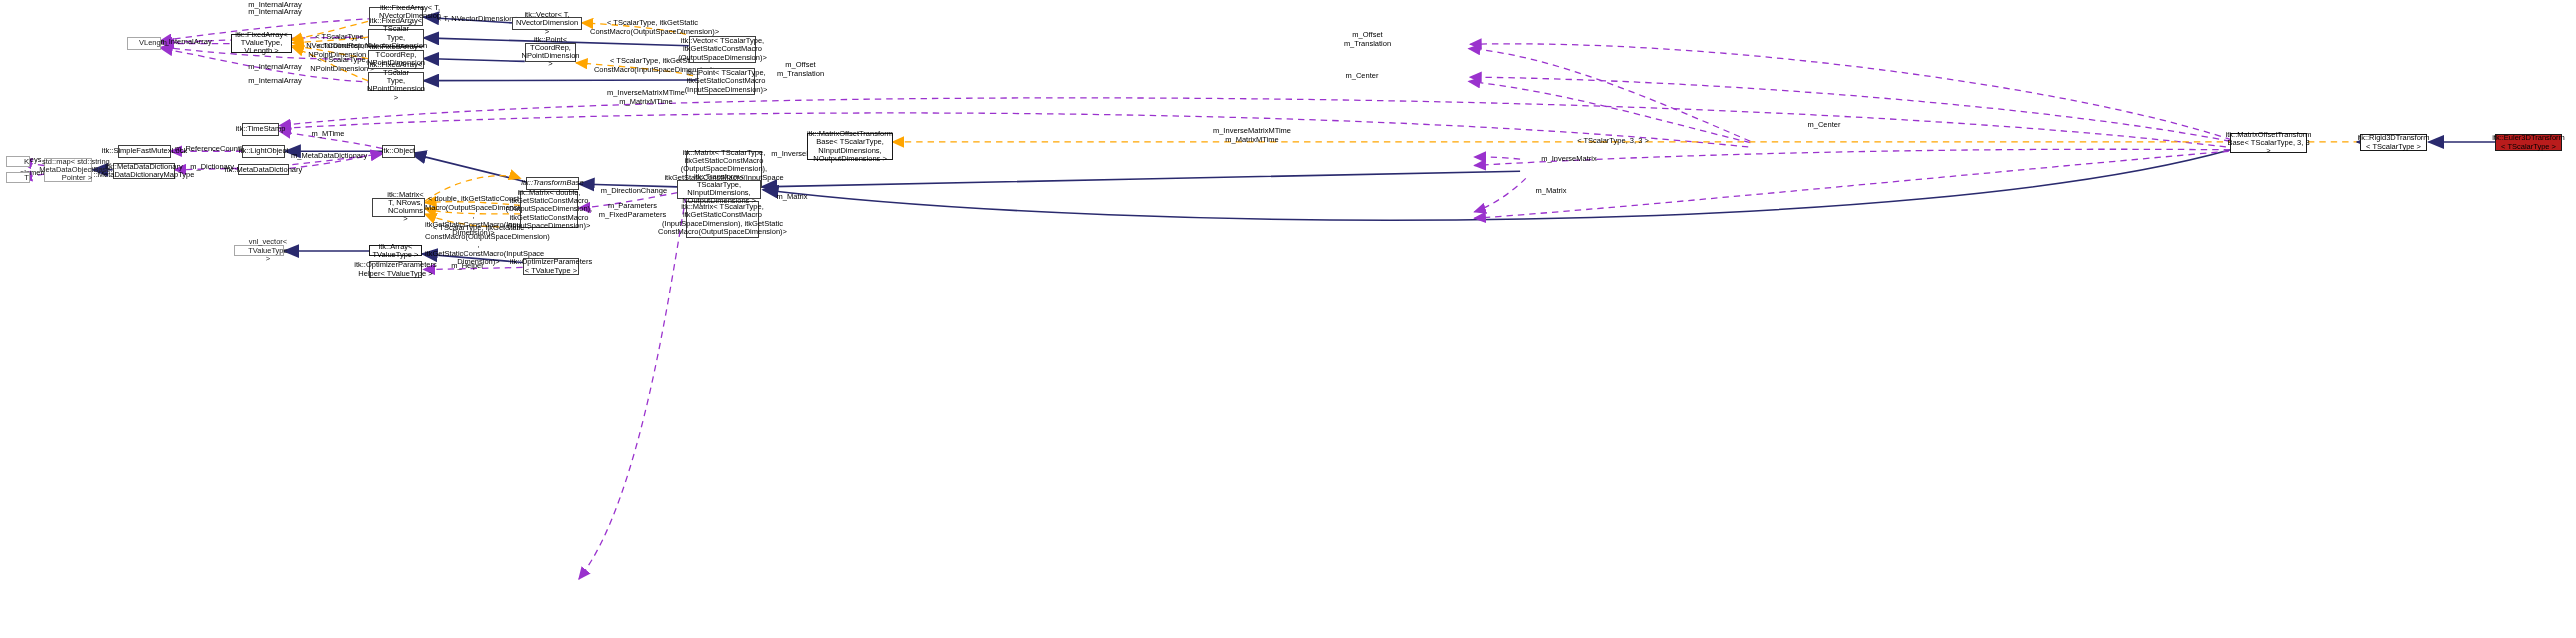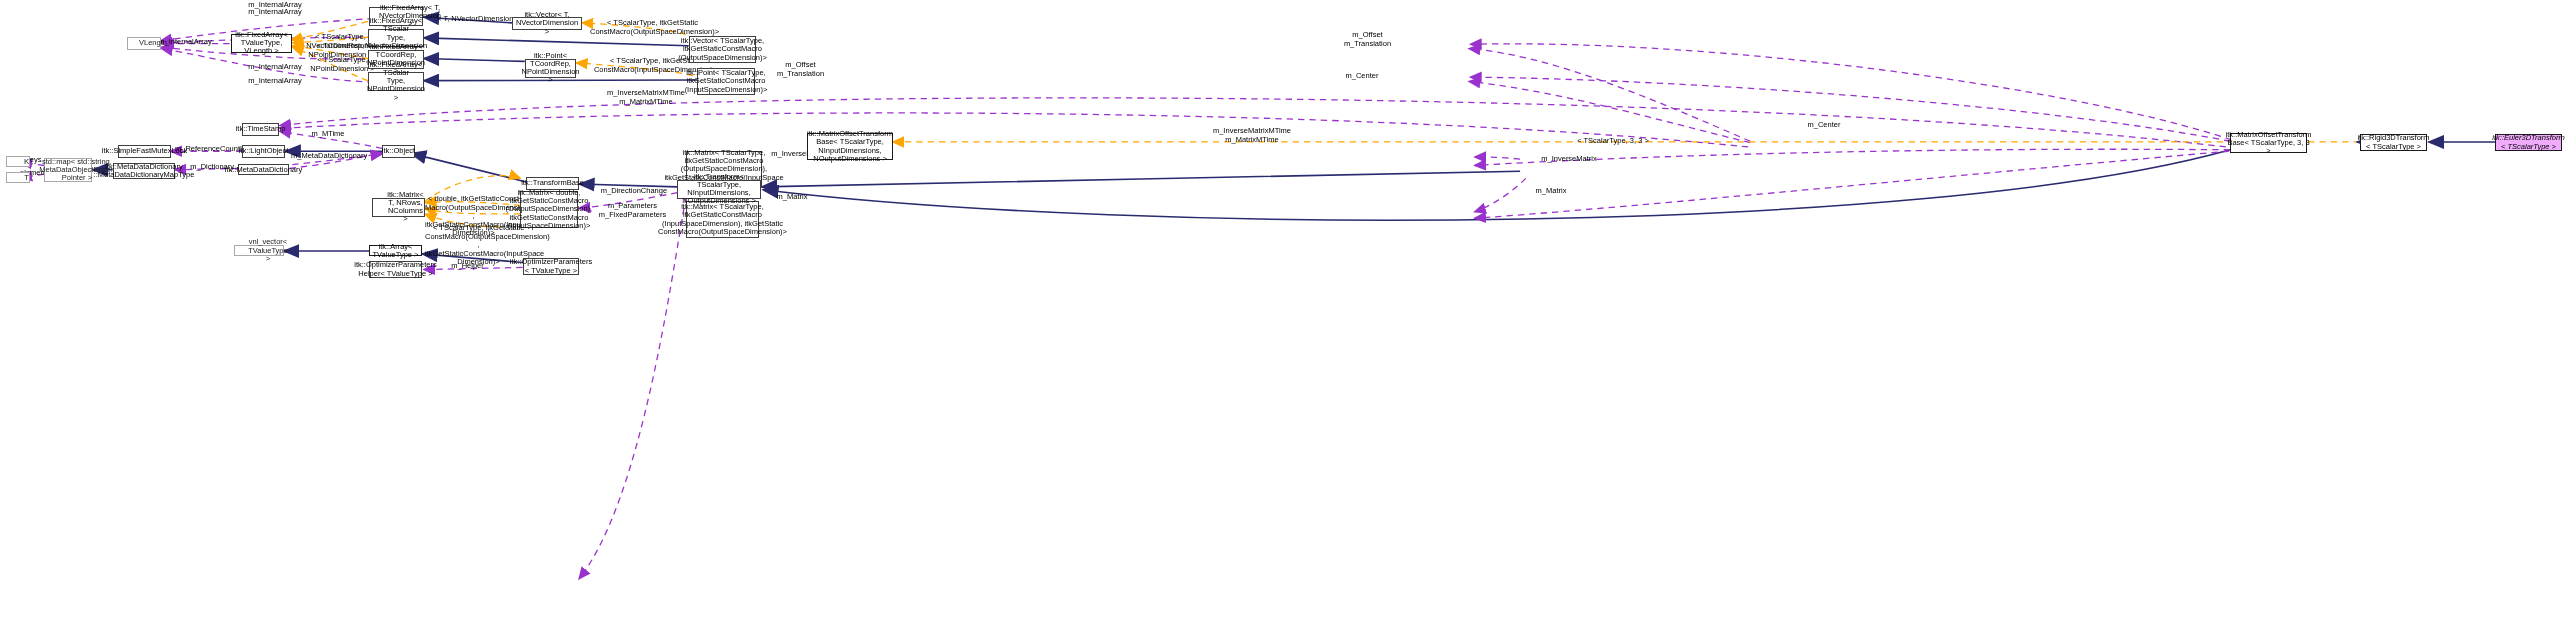--- a/index.html
+++ b/index.html
@@ -27,21 +27,21 @@
     color:#000000;
     padding:0.7px 2.1px;
     white-space:pre-line;
     z-index:20;
   }
   
   .node.strong{ border:1.1px solid #1a1a1a; }
   
   .node.faded{ border:0.7px solid #a8a8a8; color:#222;padding-left:20px; }
   
-  .node.focus{ background:#f0abfc; border:1.1px solid #1a1a1a;font-style:italic; }
+  .node.focus{ background:#b91c1c; border:1.1px solid #1a1a1a; }
   
   .node.tiny{ font-size:7.8px; }
 
   
   .elabel{
     position:absolute;
     font-size:7.5px;
     line-height:8.6px;
     color:#000000;
     white-space:pre-line;
@@ -178,21 +178,21 @@
 Type, NVectorDimension &gt;</div>
 
   <div class="node" style="left:368px;top:50px;width:56px;height:18.5px;">itk::FixedArray&lt; TCoordRep,
 NPointDimension &gt;</div>
 
   <div class="node" style="left:368px;top:72px;width:56px;height:18.5px;">itk::FixedArray&lt; TScalar
 Type, NPointDimension &gt;</div>
 
   <div class="node" style="left:512px;top:17px;width:70px;height:13px;">itk::Vector&lt; T, NVectorDimension &gt;</div>
 
-  <div class="node" style="left:525px;top:59px;width:51px;height:18.5px;">itk::Point&lt; TCoordRep,
+  <div class="node" style="left:525px;top:43px;width:51px;height:18.5px;">itk::Point&lt; TCoordRep,
 NPointDimension &gt;</div>
 
   <div class="node" style="left:689px;top:36px;width:67px;height:27px;">itk::Vector&lt; TScalarType,
 itkGetStaticConstMacro
 (OutputSpaceDimension)&gt;</div>
 
   <div class="node" style="left:697px;top:68px;width:58px;height:27px;">itk::Point&lt; TScalarType,
 itkGetStaticConstMacro
 (InputSpaceDimension)&gt;</div>
 
@@ -210,21 +210,21 @@
   <div class="node" style="left:238px;top:164px;width:51px;height:11.4px;">itk::MetaDataDictionary</div>
 
   <div class="node faded" style="left:44px;top:158px;width:48px;height:24px;">std::map&lt; std::string,
 MetaDataObjectBase::
 Pointer &gt;</div>
 
   <div class="node faded tiny" style="left:5.7px;top:156px;width:15px;height:11.4px;">K</div>
 
   <div class="node faded tiny" style="left:5.7px;top:172px;width:15px;height:11.4px;">T</div>
 
-  <div class="node" style="left:526px;top:177px;width:53px;height:13px;">itk::TransformBase</div>
+  <div class="node" style="left:526px;top:177px;width:53px;height:13px;font-style:italic;">itk::TransformBase</div>
 
   <div class="node" style="left:372px;top:198px;width:53px;height:18.5px;padding-left:16px;">itk::Matrix&lt; T, NRows,
 NColumns &gt;</div>
 
   <div class="node" style="left:520px;top:191px;width:58px;height:37px;">itk::Matrix&lt; double,
  itkGetStaticConstMacro
 (OutputSpaceDimension),
  itkGetStaticConstMacro
 (InputSpaceDimension)&gt;</div>
 

